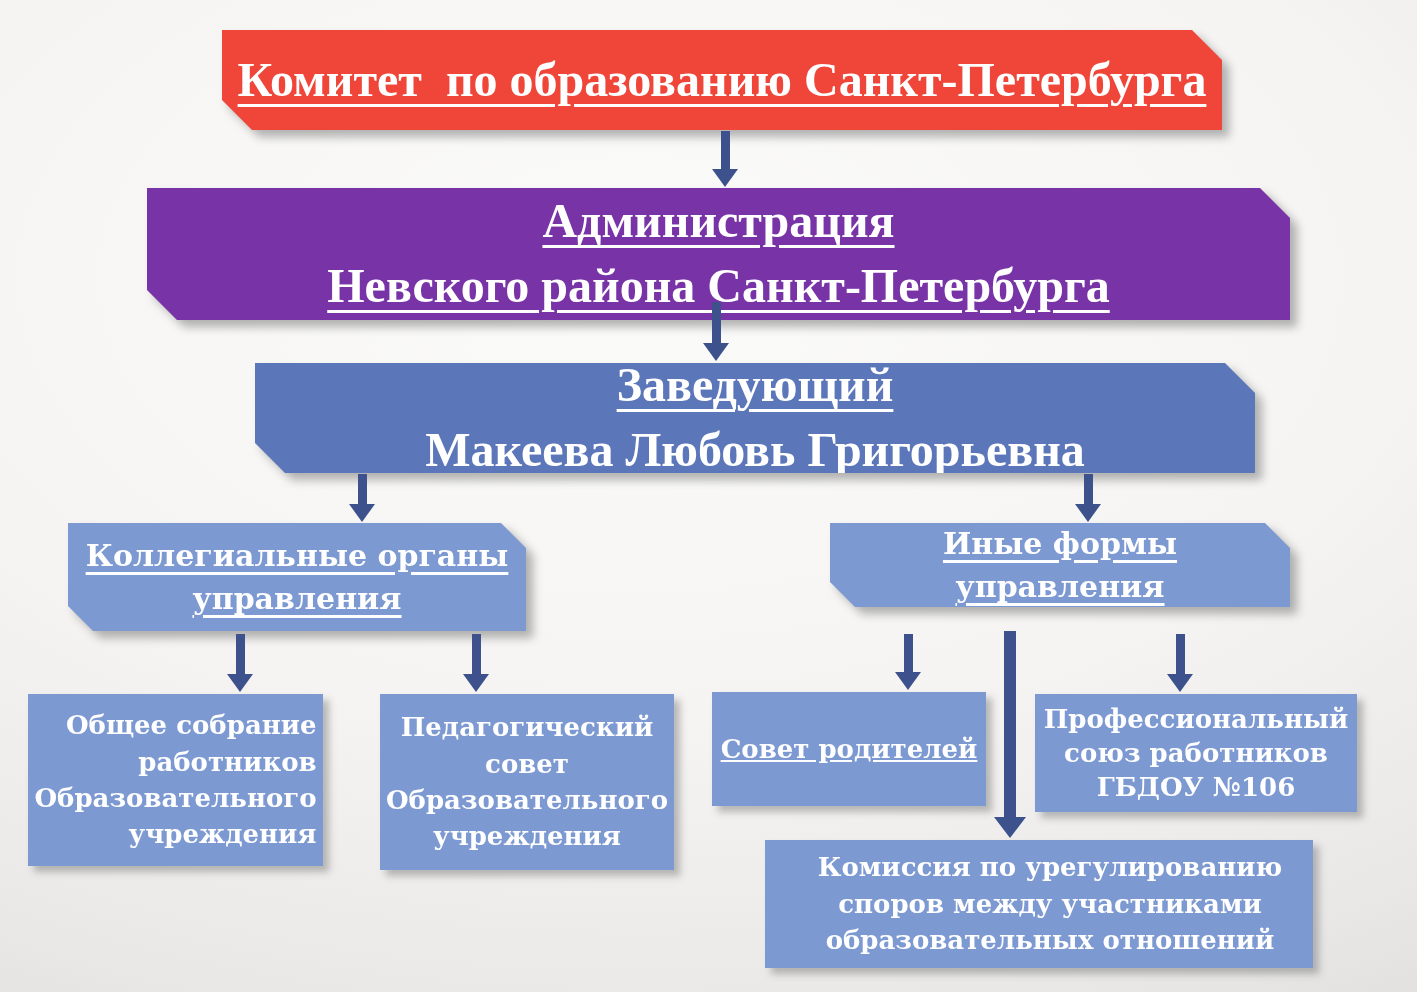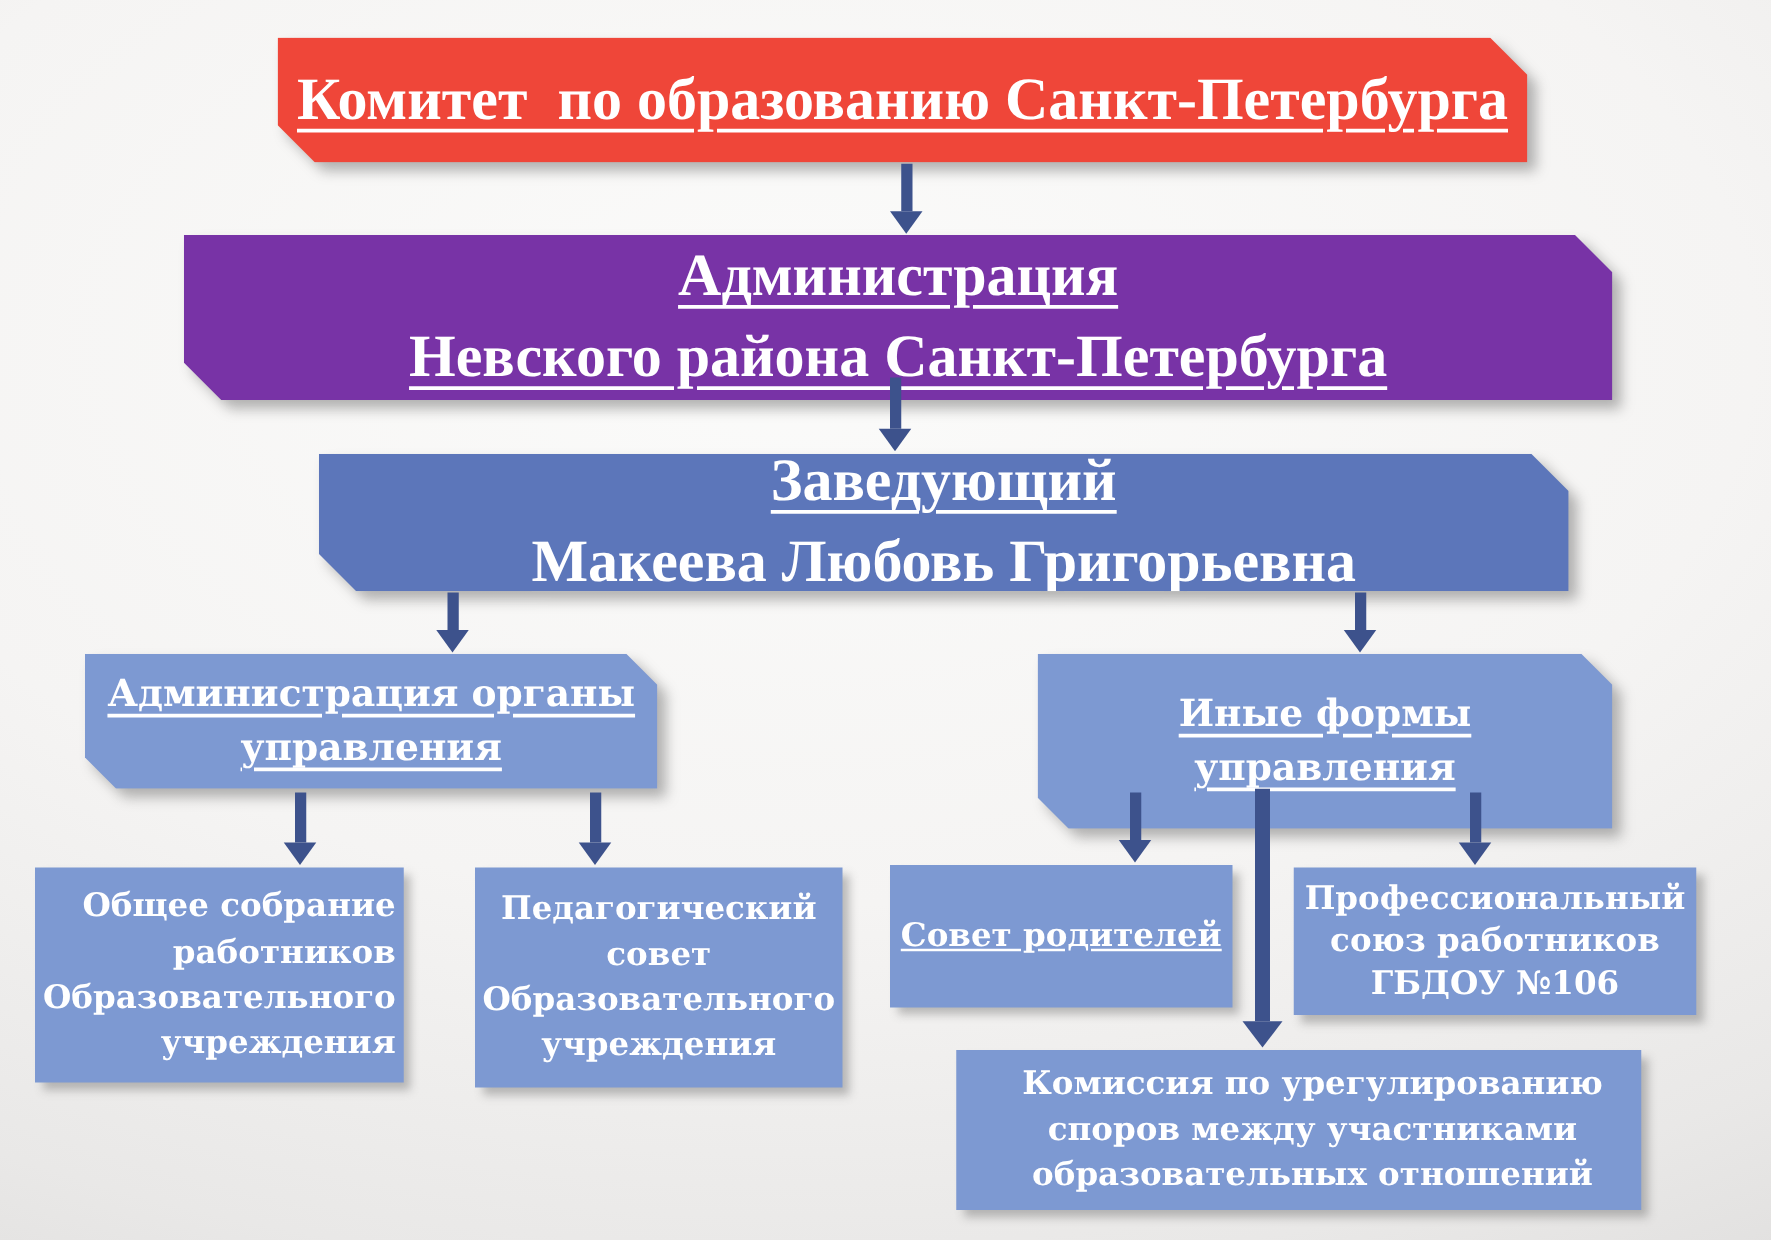--- a/index.html
+++ b/index.html
@@ -112,25 +112,25 @@
     <div class="node snip bg-administration top-label">Администрация
 Невского района Санкт-Петербурга</div>
   </div>
 
   <div class="node-wrap" style="left:225px; top:363px; width:1000px; height:110px;margin-left:30px;">
     <div class="node snip bg-head top-label">Заведующий
 Макеева Любовь Григорьевна</div>
   </div>
 
   <div class="node-wrap" style="left:68px; top:523px; width:458px; height:108px;">
-    <div class="node snip-sm bg-branch branch-label">Администрация органы
+    <div class="node snip-sm bg-branch branch-label">Коллегиальные органы
 управления</div>
   </div>
 
-  <div class="node-wrap" style="left:830px; top:523px; width:460px; height:140px;">
+  <div class="node-wrap" style="left:830px; top:523px; width:460px; height:84px;">
     <div class="node snip-sm bg-branch branch-label">Иные формы
 управления</div>
   </div>
 
   <div class="leaf" style="left:28px; top:694px; width:295px; height:172px;text-align:right;">Общее собрание
 работников
 Образовательного
 учреждения</div>
 
   <div class="leaf" style="left:380px; top:694px; width:294px; height:176px;">Педагогический

